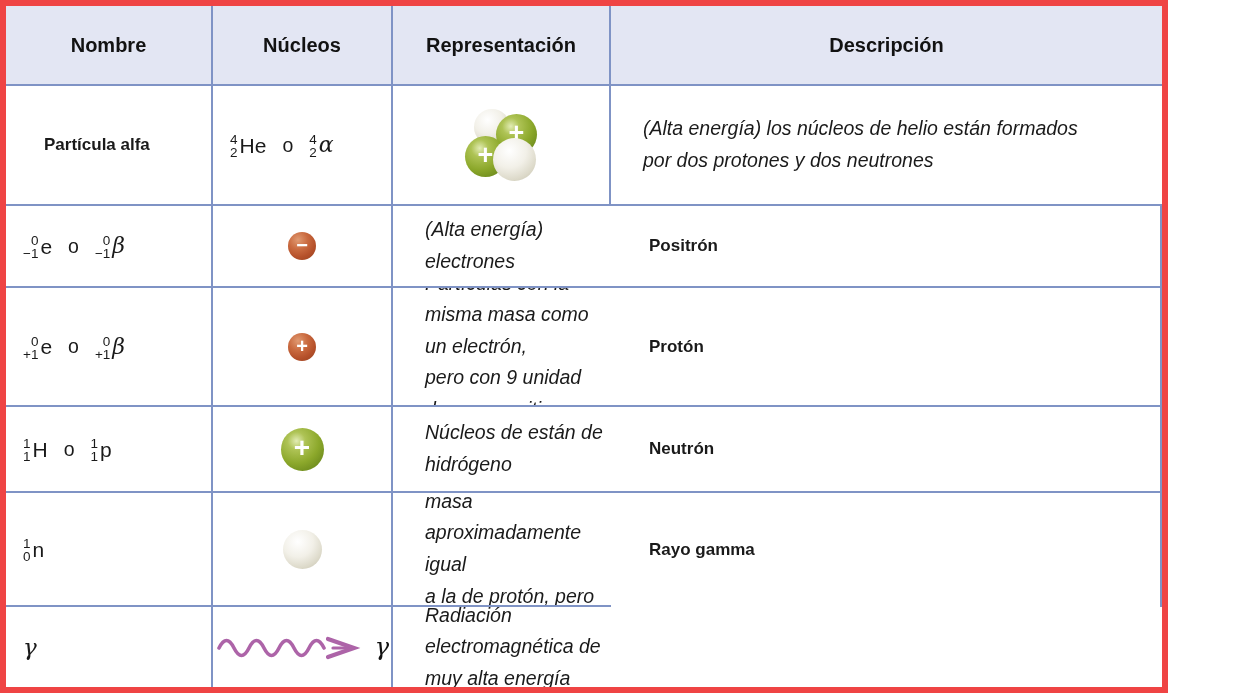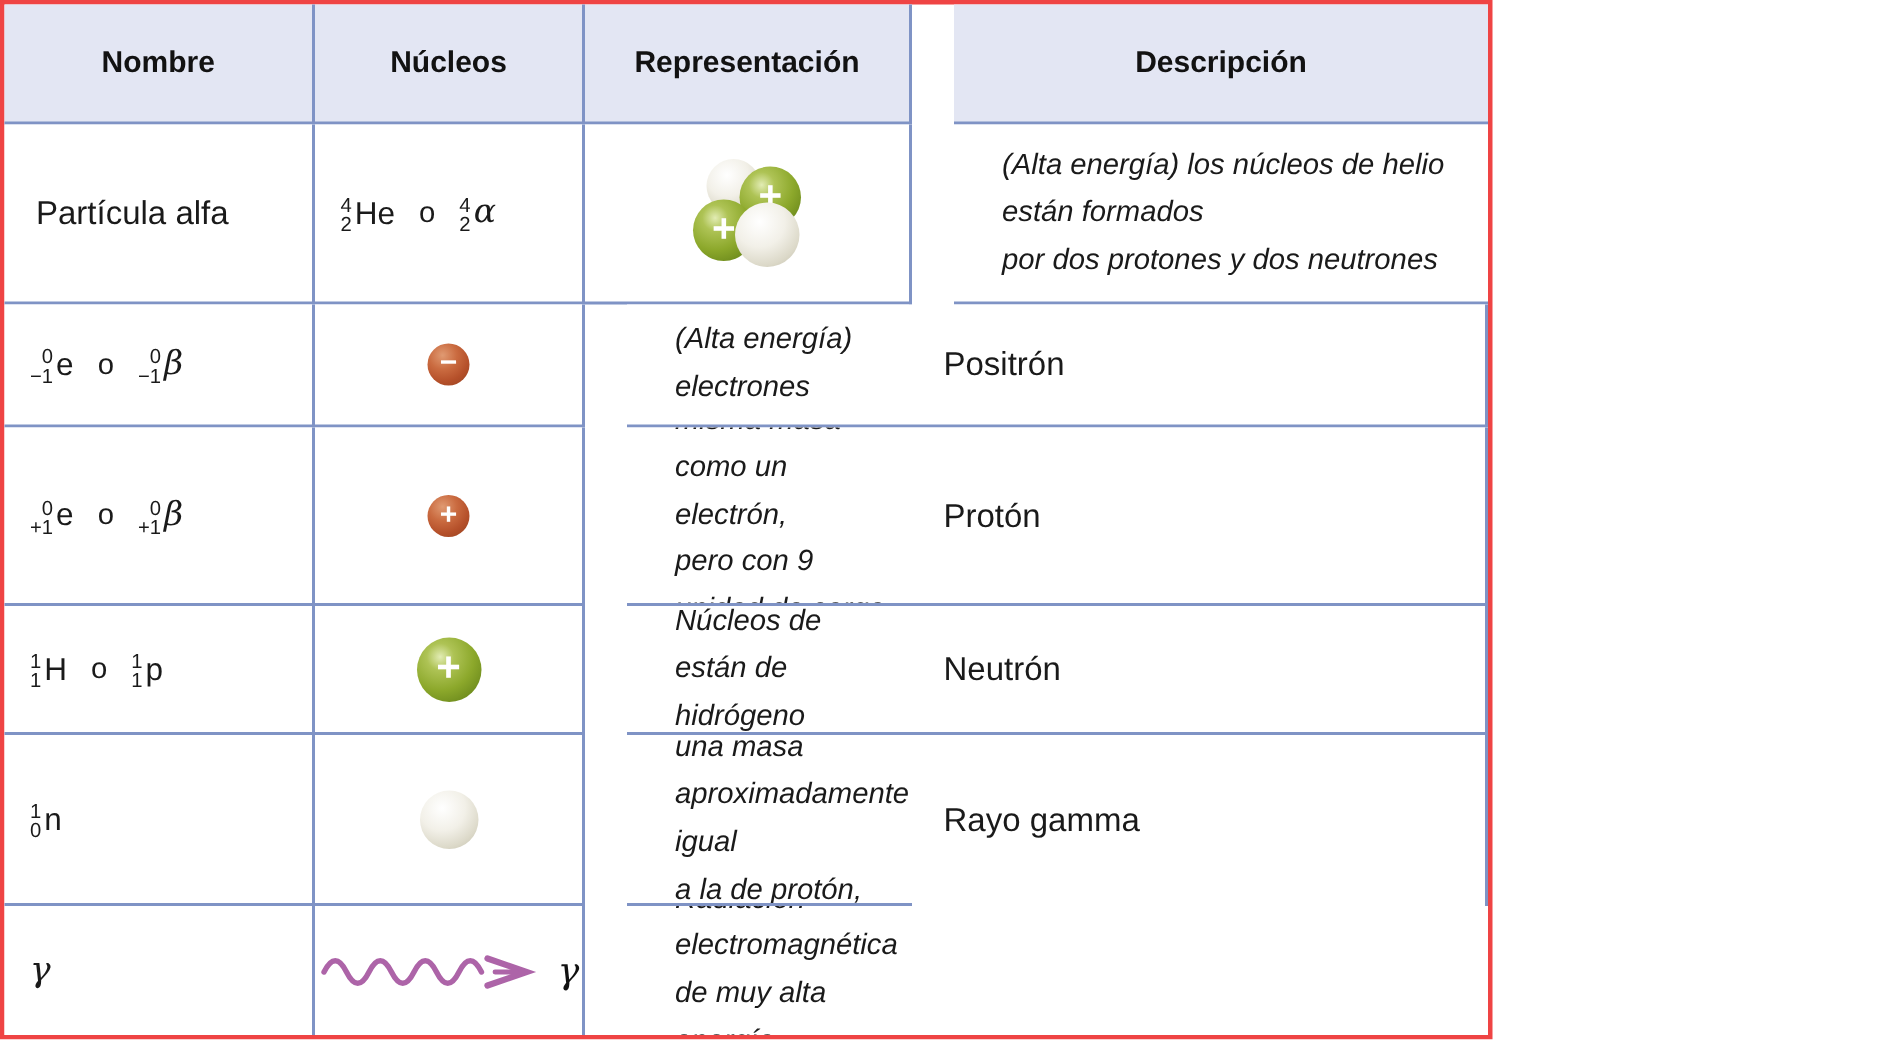--- a/index.html
+++ b/index.html
@@ -3,46 +3,46 @@
 <meta charset="utf-8">
 <style>
   * { margin: 0; padding: 0; box-sizing: border-box; }
   html, body { background: #ffffff; }
   body {
     font-family: "Liberation Sans", sans-serif;
     color: #1a1a1a;
     width: 1252px;
   }
   .table {
-    width: 995px;
+    width: 1168px;
     height: 693px;
     display: grid;
     grid-template-columns: 207px 180px 218px 1fr;
     grid-template-rows: 80px 120px 82px 119px 86px 114px 1fr;
-    border: 3px solid #ef4444;
+    border: 6px solid #ef4444;
     background: #ffffff;
   }
   .cell {
     border-right: 2px solid #7f93c5;
     border-bottom: 2px solid #7f93c5;
     display: flex;
     align-items: center;
     background: #ffffff;
     overflow: hidden;
   }
-  .cell.last-col { border-right: none; margin-left: 28px; }
+  .cell.last-col { border-right: none; }
   .cell.last-row { border-bottom: none; }
   .header-cell {
     background: #e3e6f3;
     justify-content: center;
     font-weight: bold;
     font-size: 20px;
     color: #121212;
   }
-  .name-cell { padding-left: 21px; font-size: 22px; }
+  .name-cell { padding-left: 38px; font-size: 17px; font-weight: bold; }
   .sym-cell  { padding-left: 17px; font-size: 20px; }
   .rep-cell  { justify-content: center; }
   .desc-cell {
     padding-left: 32px;
     padding-right: 8px;
     font-size: 19.5px;
     flex-direction: column;
     align-items: flex-start;
     justify-content: center;
     line-height: 1.62;

